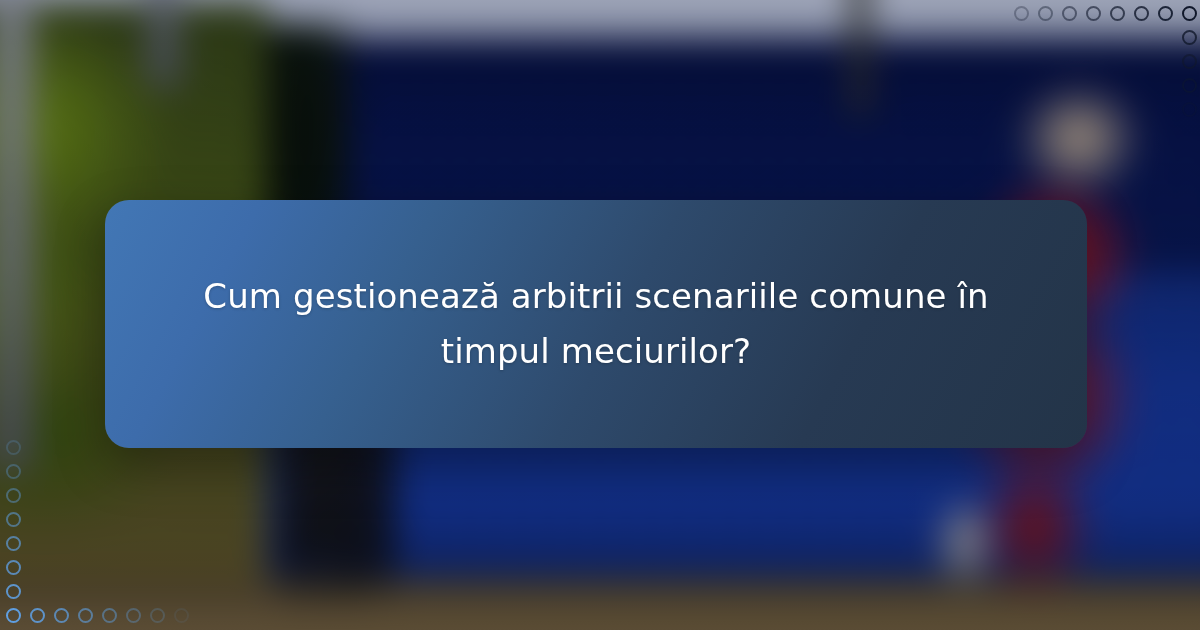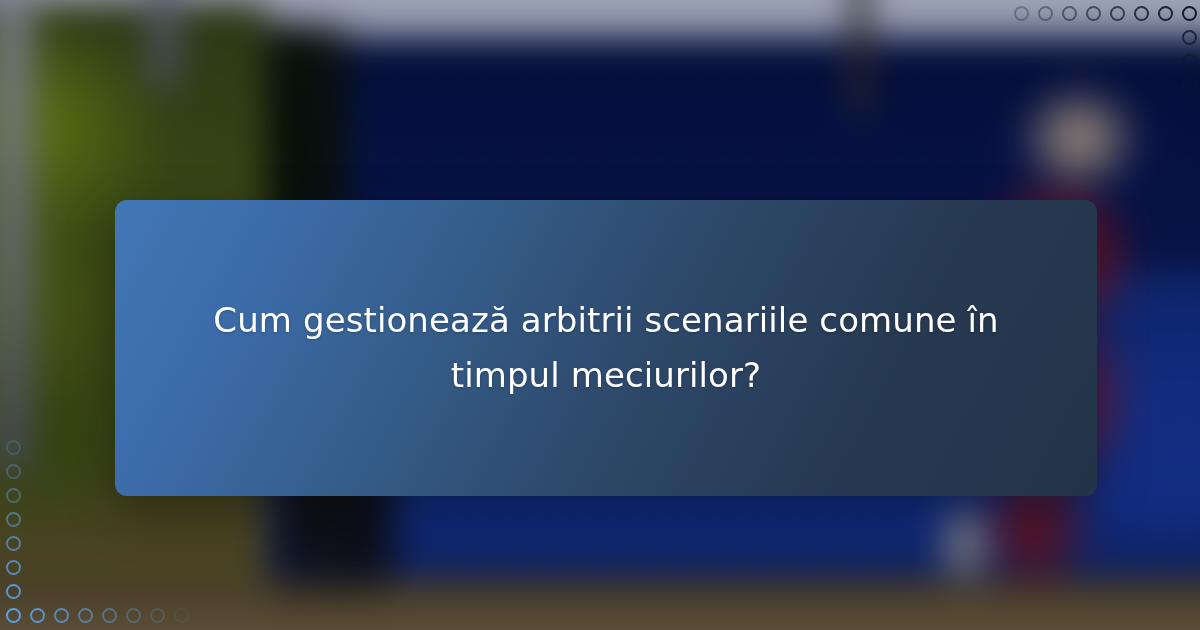--- a/index.html
+++ b/index.html
@@ -174,25 +174,25 @@
     border-radius: 50%;
     border: 2.5px solid currentColor;
     box-sizing: border-box;
   }
   #dots-top-right { top: 0; right: 0; color: #10182b; }
   #dots-bottom-left { bottom: 0; left: 0; color: #5f9ee0; }
 
   
   #question-card {
     position: absolute;
-    left: 115px;
+    left: 105px;
     top: 200px;
     width: 982px;
-    height: 296px;
-    border-radius: 12px;
+    height: 248px;
+    border-radius: 24px;
     background: linear-gradient(118deg,
         #4277b5 0%,
         #3d6cab 14%,
         #36608f 30%,
         #2e4a6c 52%,
         #273a53 74%,
         #233448 100%);
     box-shadow: 0 18px 48px rgba(0,0,0,.34);
     display: flex;
     align-items: center;

